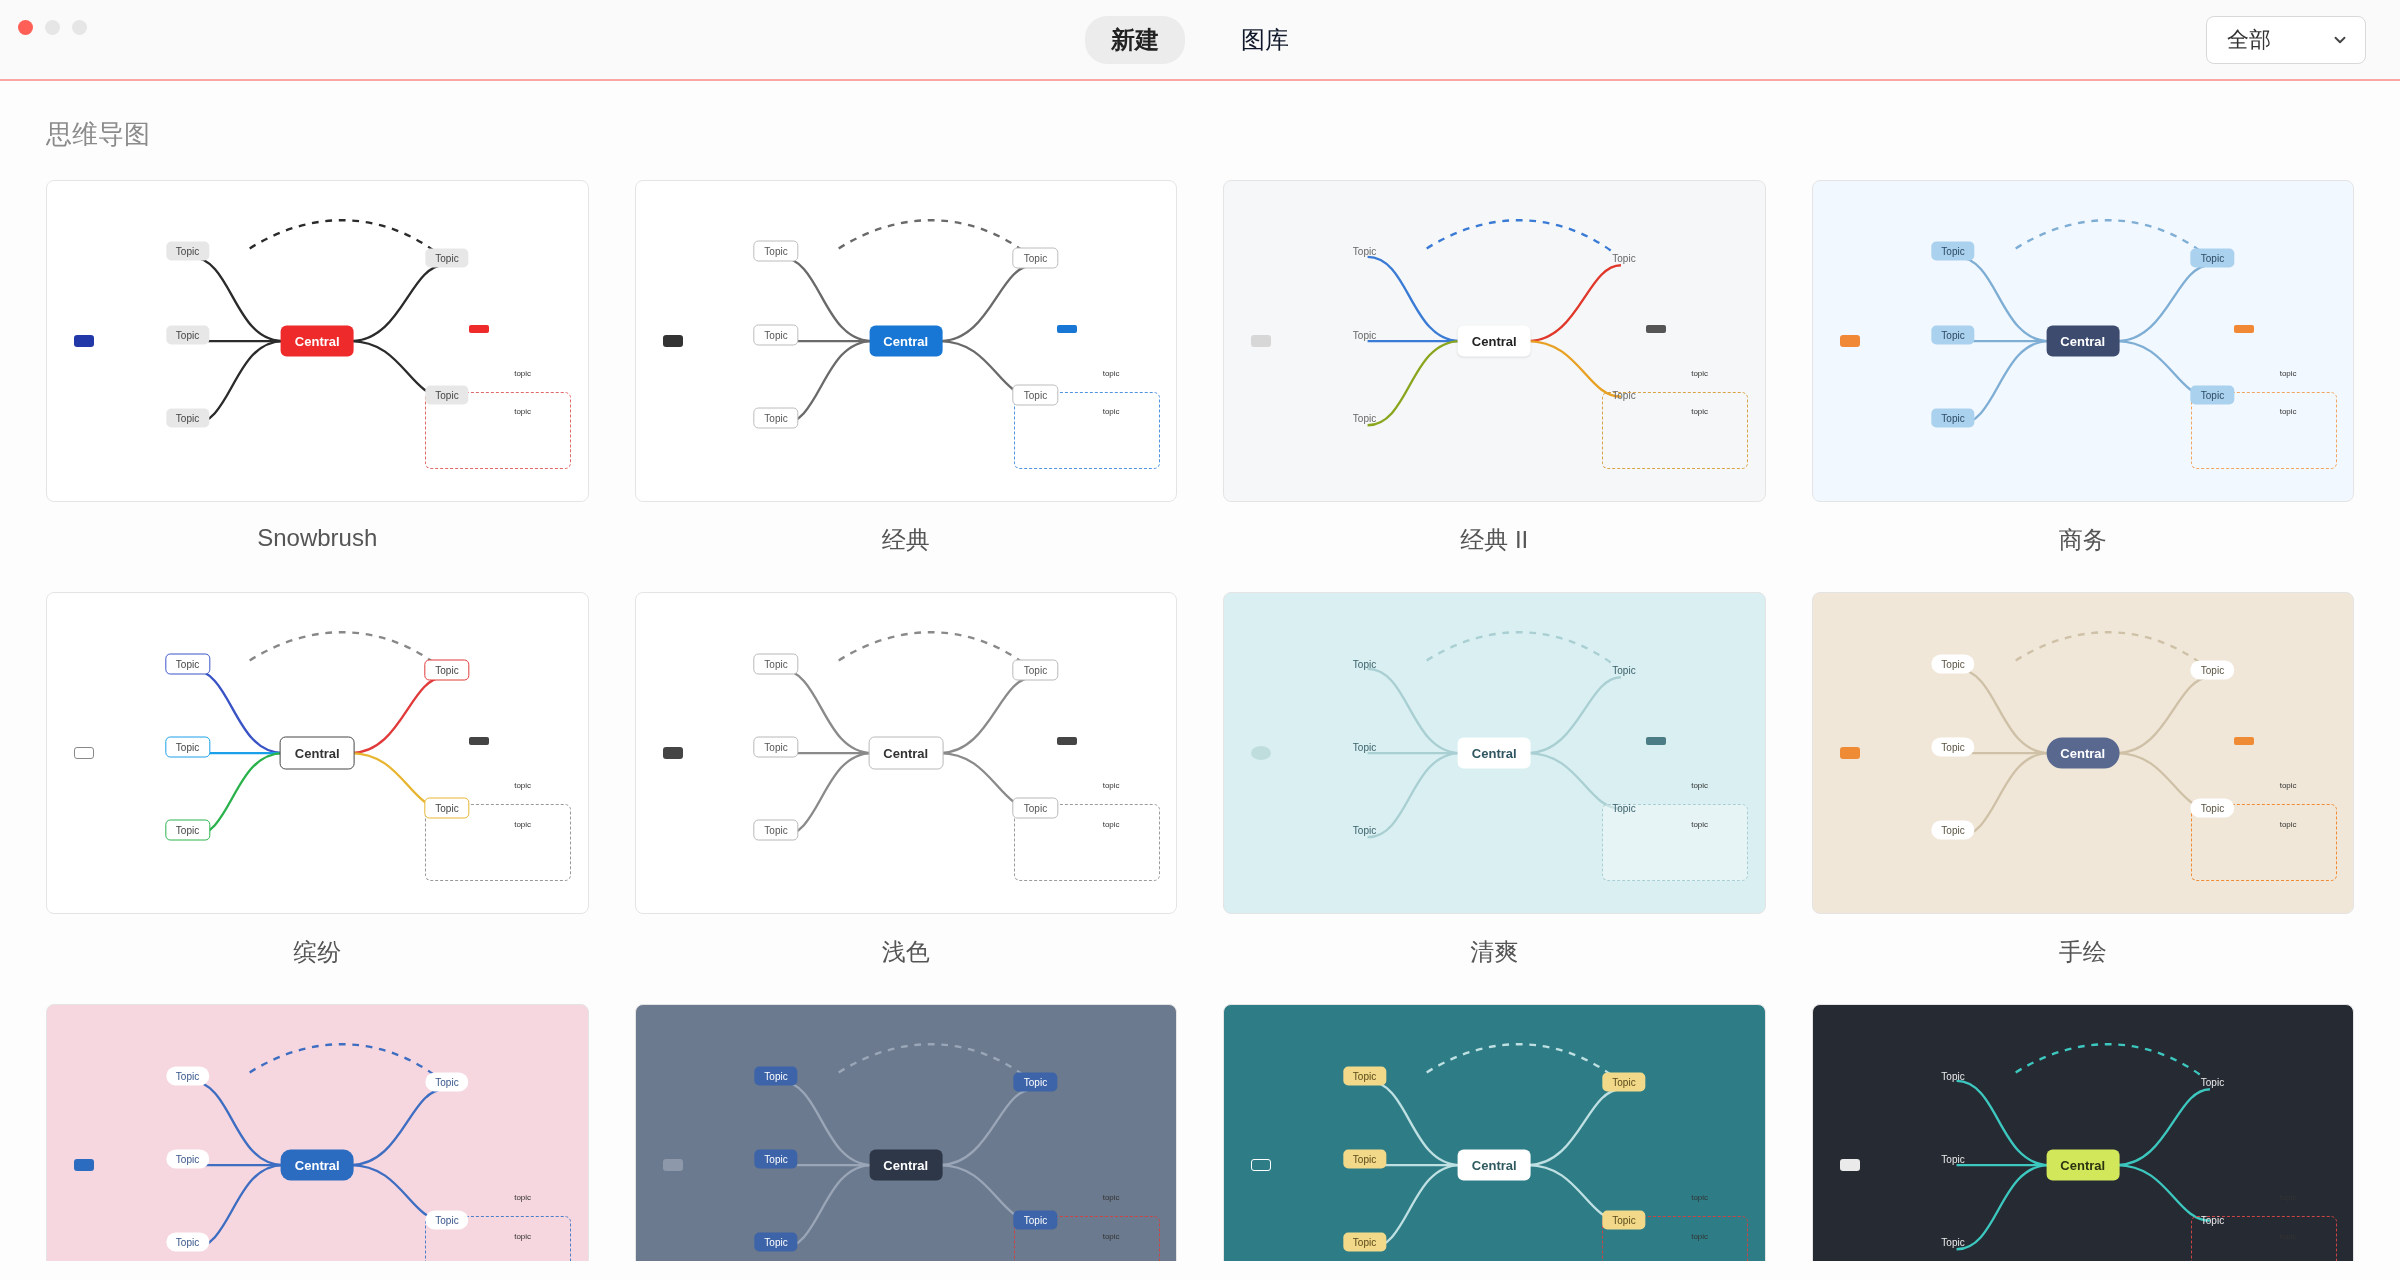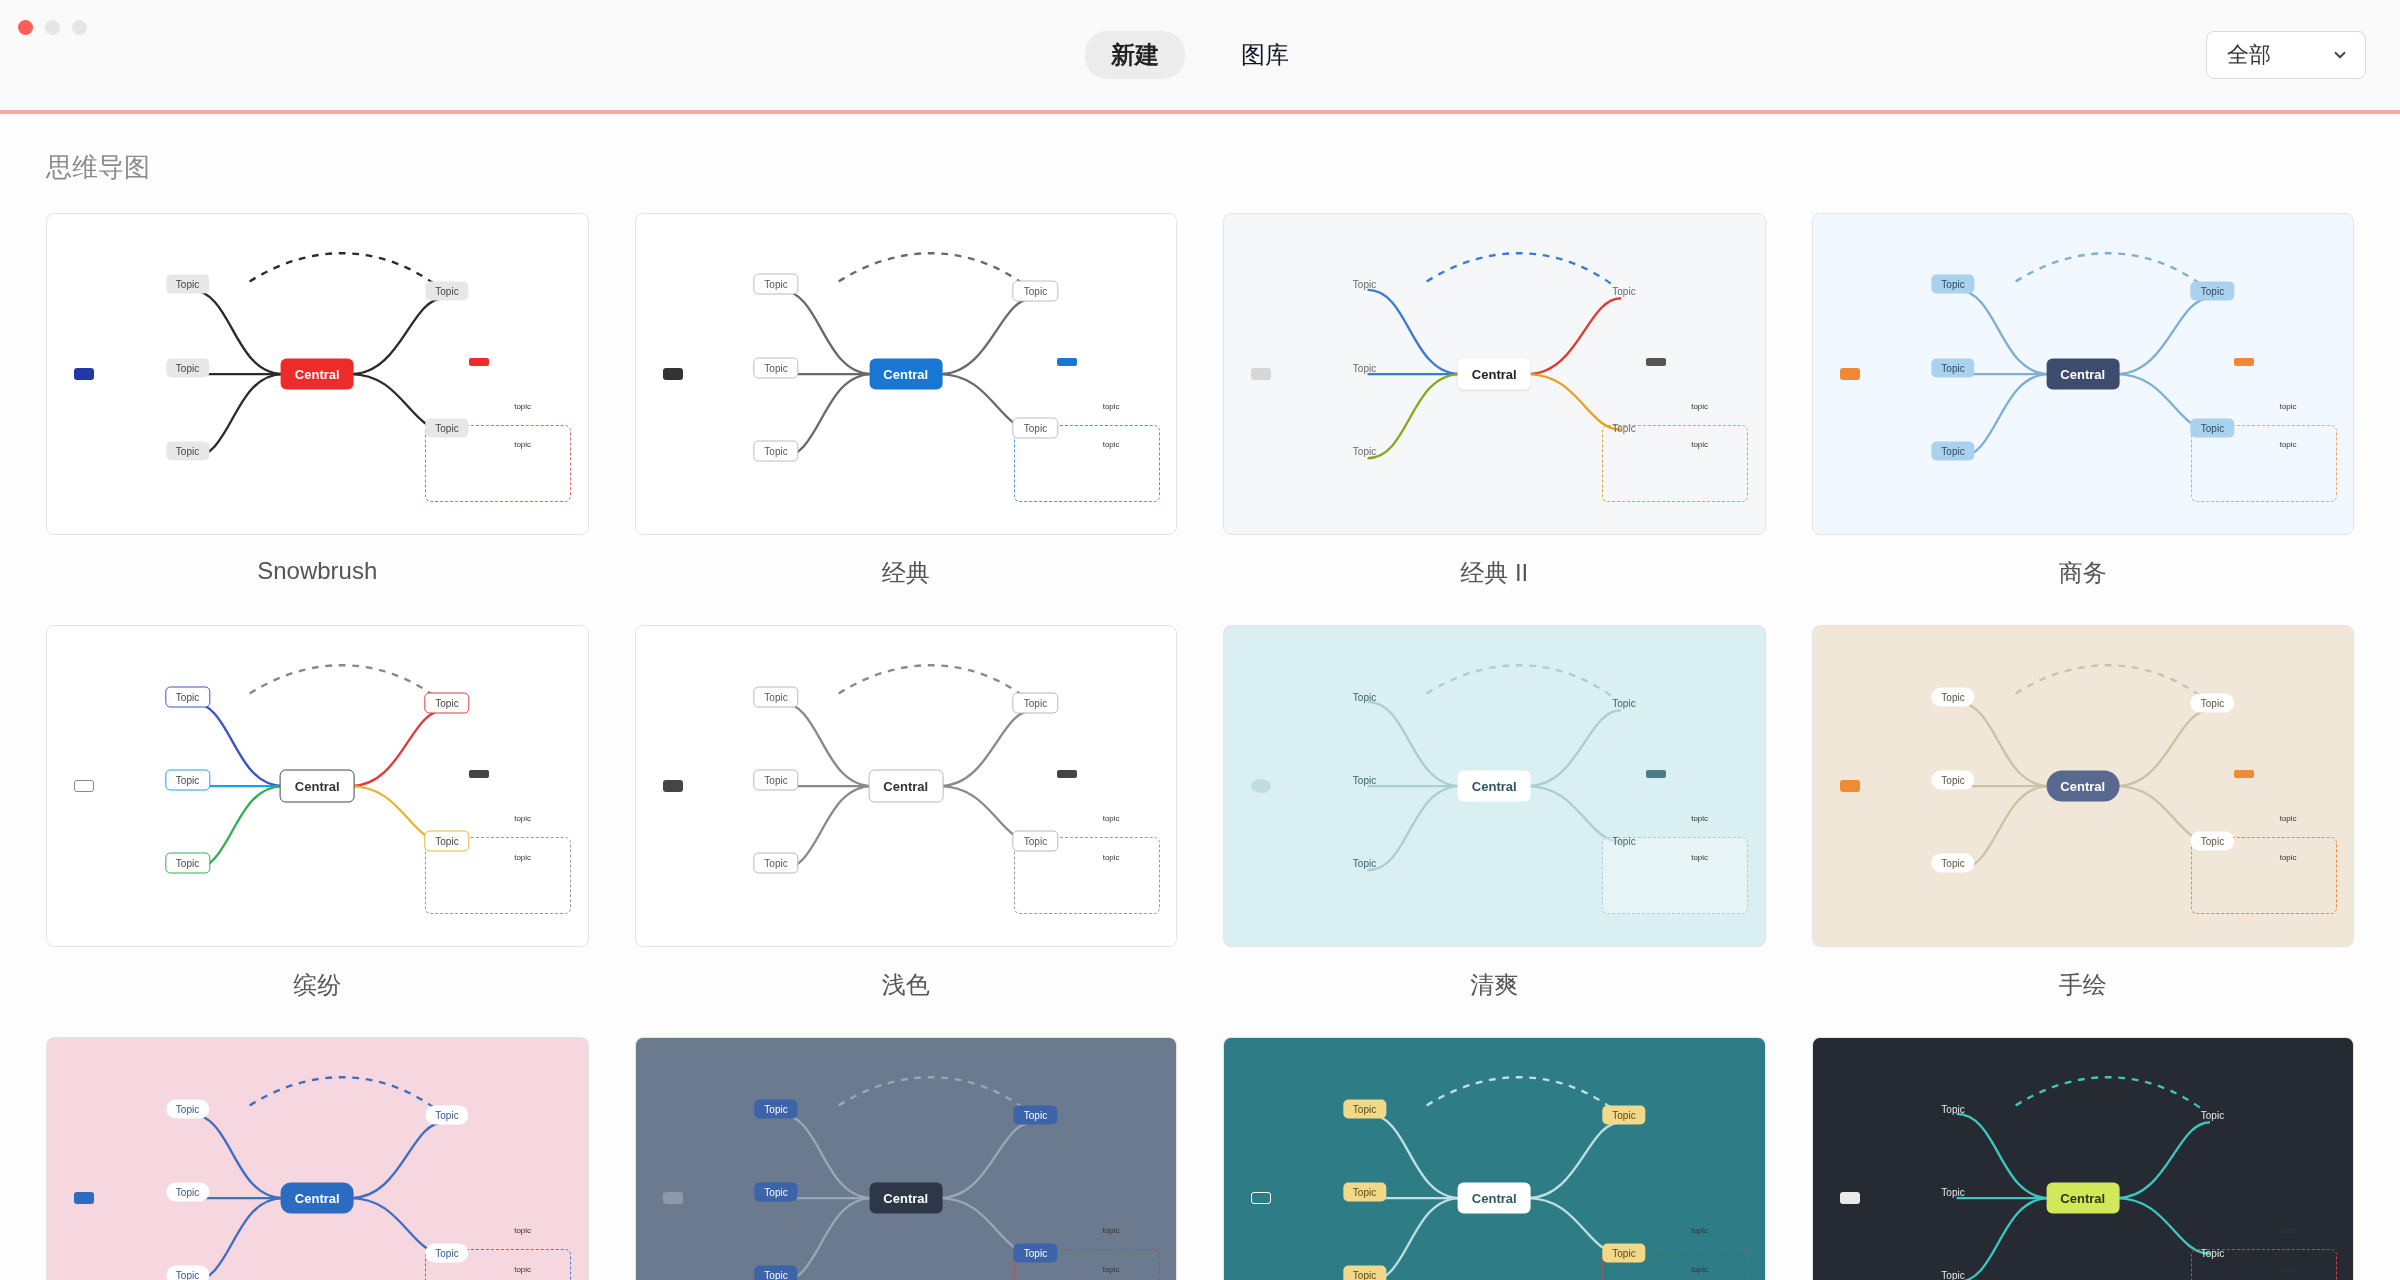--- a/index.html
+++ b/index.html
@@ -6,22 +6,22 @@
   html, body { width: 100%; height: 100%; }
   body {
     font-family: -apple-system, "PingFang SC", "Helvetica Neue", Arial, sans-serif;
     background: #fdfdfd;
     color: #333;
     overflow: hidden;
   }
 
   
   .topbar {
-    height: 114px;
-    border-bottom: 4px solid #fca5a5;
+    height: 81px;
+    border-bottom: 2px solid #fca5a5;
     position: relative;
     display: flex;
     align-items: center;
     background: #fafafa;
   }
   .traffic-lights {
     position: absolute;
     top: 20px; left: 18px;
     display: flex; gap: 12px;
   }

